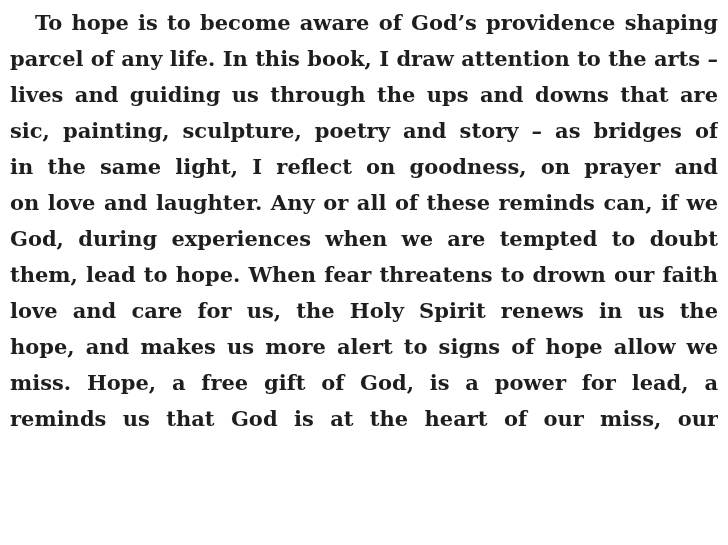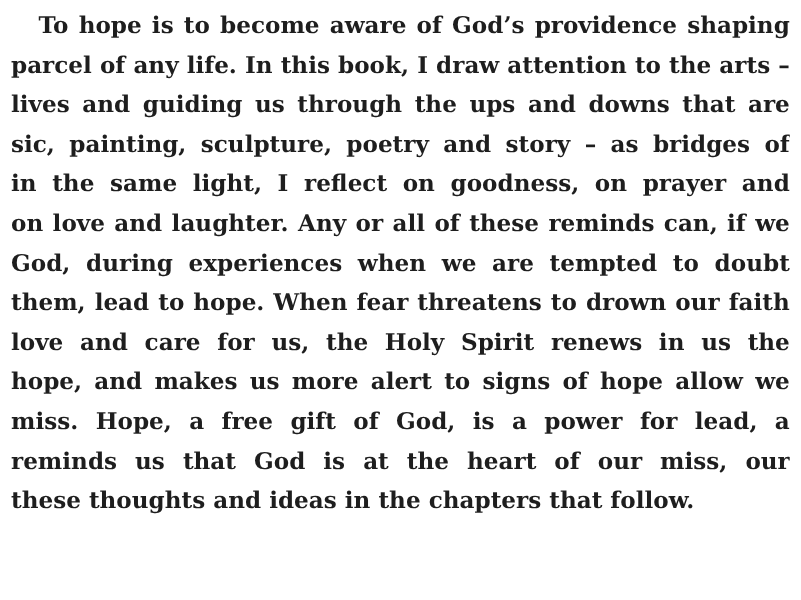--- a/index.html
+++ b/index.html
@@ -51,15 +51,14 @@
     <div class="text-line">lives and guiding us through the ups and downs that are part and</div>
     <div class="text-line">sic, painting, sculpture, poetry and story – as bridges of hope, and</div>
     <div class="text-line">in the same light, I reflect on goodness, on prayer and meditation,</div>
     <div class="text-line">on love and laughter. Any or all of these reminds can, if we allow</div>
     <div class="text-line">God, during experiences when we are tempted to doubt God’s</div>
     <div class="text-line">them, lead to hope. When fear threatens to drown our faith in</div>
     <div class="text-line">love and care for us, the Holy Spirit renews in us the energy of</div>
     <div class="text-line">hope, and makes us more alert to signs of hope allow we can easily</div>
     <div class="text-line">miss. Hope, a free gift of God, is a power for lead, a blessing be-</div>
     <div class="text-line">reminds us that God is at the heart of our miss, our universe,</div>
-    <div class="text-line last">these thoughts and ideas in the chapters that follow.</div>
   </div>
 </div>
 
 </body></html>

